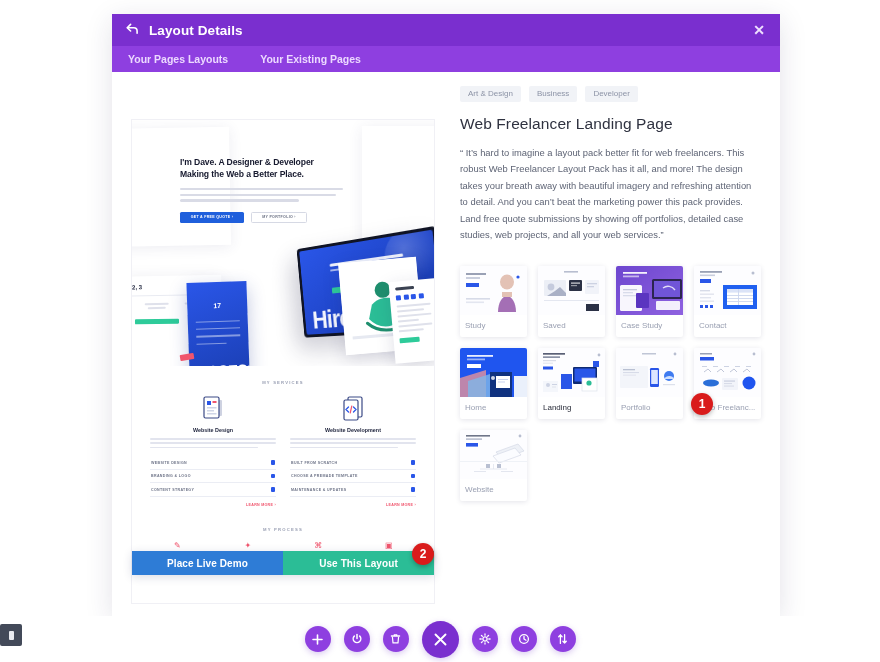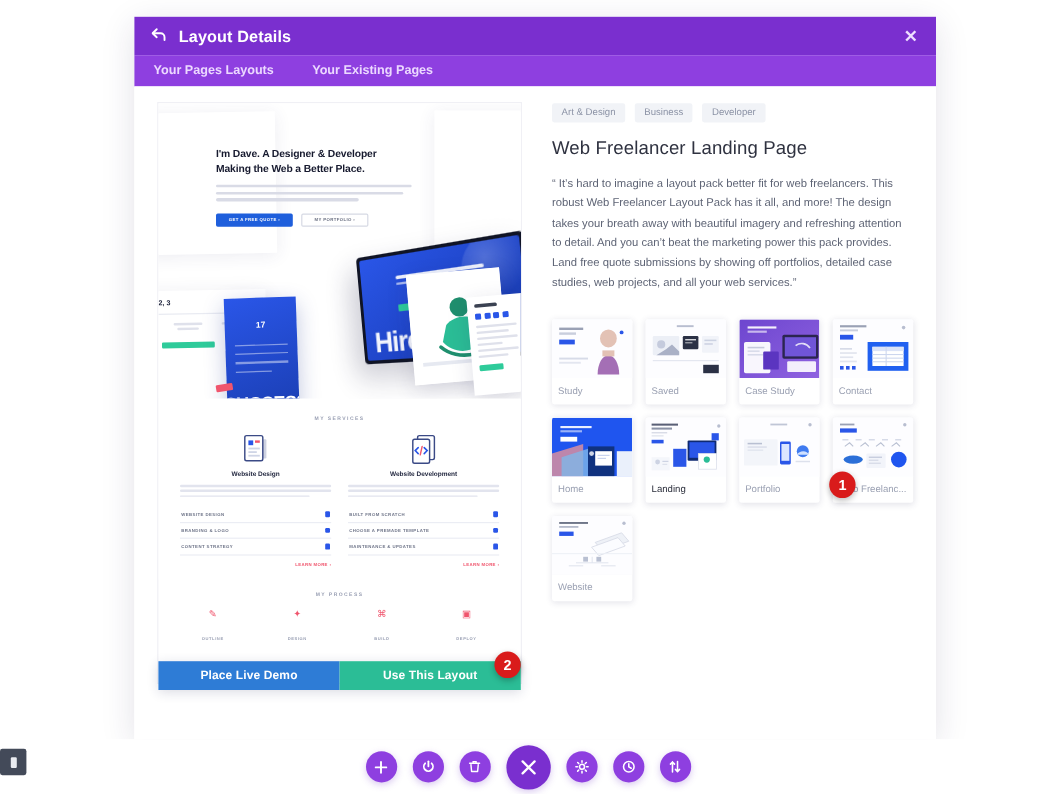--- a/index.html
+++ b/index.html
@@ -53,20 +53,21 @@
   .modal-body {
     flex: 1 1 auto; display: flex; background: #fff;
     padding: 0; overflow: hidden;
   }
 
   
   .preview-col {
     width: 340px; flex: 0 0 340px;
     padding: 14px 0 0 20px;
     position: relative;
+    margin-top: 34px;
   }
   .preview-frame {
     position: relative;
     width: 302px; height: 483px;
     background: #ffffff;
     overflow: hidden;
     box-shadow: 0 0 0 1px #f0f0f5;
   }
   .preview-scroll { position: absolute; inset: 0; }
 

